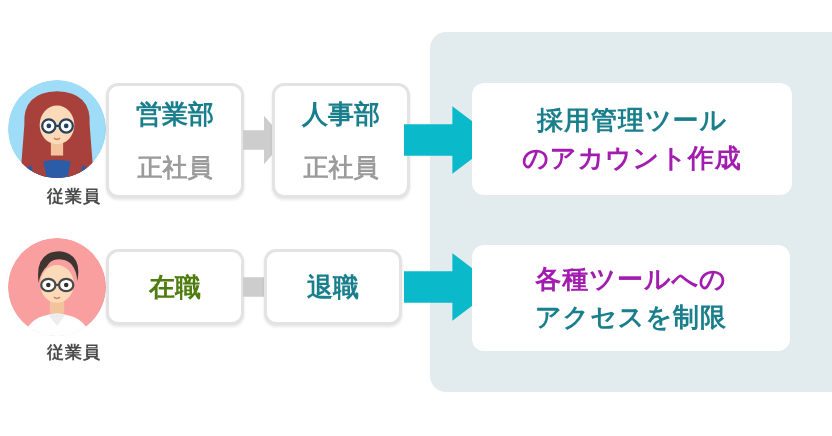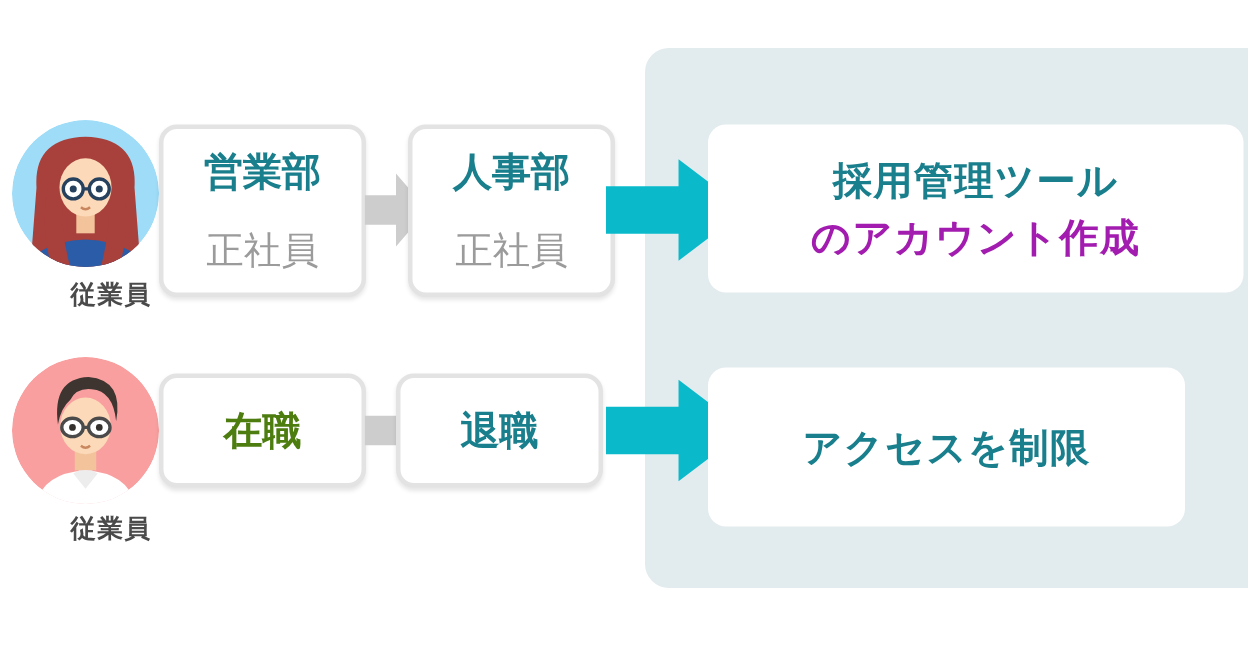--- a/index.html
+++ b/index.html
@@ -17,21 +17,21 @@
     font-size:17px;font-weight:bold;color:#4A4A4A;letter-spacing:1px;
   }
   .step-box{
     position:absolute;background:#ffffff;border:3px solid #E3E3E3;border-radius:12px;
     box-shadow:0 2px 3px rgba(0,0,0,0.10);
     display:flex;flex-direction:column;align-items:center;justify-content:center;
     box-sizing:border-box;gap:28px;
   }
   .step-title{font-size:26px;font-weight:bold;color:#1A7F8C;line-height:1;}
   .step-title.muted{color:#4d7c0f;}
-  .step-sub{font-size:25px;font-weight:normal;color:#9B9B9B;line-height:1;}
+  .step-sub{font-size:25px;font-weight:bold;color:#9B9B9B;line-height:1;}
   .arrow-gray{
     position:absolute;width:42px;height:58px;background:#CDCDCD;
     clip-path:polygon(0 33%,50% 33%,50% 8%,100% 50%,50% 92%,50% 67%,0 67%);
   }
   .arrow-teal{
     position:absolute;width:93px;height:72px;background:#0ABACB;
     clip-path:polygon(0 28%,52% 28%,52% 3%,100% 50%,52% 97%,52% 72%,0 72%);
   }
   .result-card{
     position:absolute;background:#ffffff;border-radius:12px;
@@ -81,21 +81,21 @@
 
   <div class="arrow-gray" style="left:243px;top:111px;"></div>
 
   <div class="step-box" style="left:272px;top:83px;width:138px;height:115px;">
     <div class="step-title">人事部</div>
     <div class="step-sub">正社員</div>
   </div>
 
   <div class="arrow-teal" style="left:404px;top:104px;"></div>
 
-  <div class="result-card" style="left:472px;top:83px;width:357px;height:112px;">
+  <div class="result-card" style="left:472px;top:83px;width:320px;height:112px;">
     <div class="result-line teal">採用管理ツール</div>
     <div class="result-line dark">のアカウント作成</div>
   </div>
 
   <svg class="avatar" style="left:8px;top:238px;" viewBox="0 0 96 96">
     <defs>
         <clipPath id="clipM">
           <circle cx="48" cy="48" r="48"></circle>
         </clipPath>
       </defs>
@@ -122,16 +122,17 @@
 
   <div class="arrow-gray" style="left:243px;top:258px;"></div>
 
   <div class="step-box" style="left:264px;top:249px;width:138px;height:76px;">
     <div class="step-title">退職</div>
   </div>
 
   <div class="arrow-teal" style="left:404px;top:251px;"></div>
 
   <div class="result-card" style="left:472px;top:245px;width:318px;height:106px;">
+    <div class="result-line dark">各種ツールへの</div>
     <div class="result-line teal">アクセスを制限</div>
   </div>
 
 </div>
 
 </body></html>

